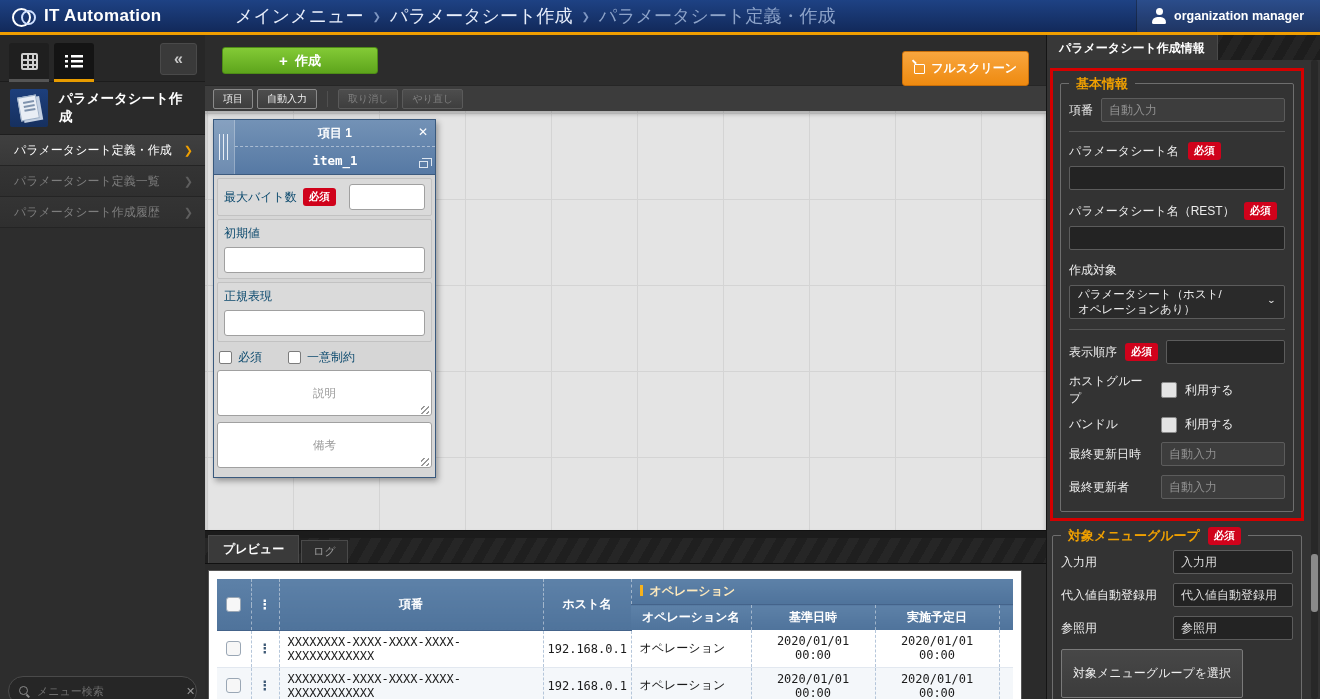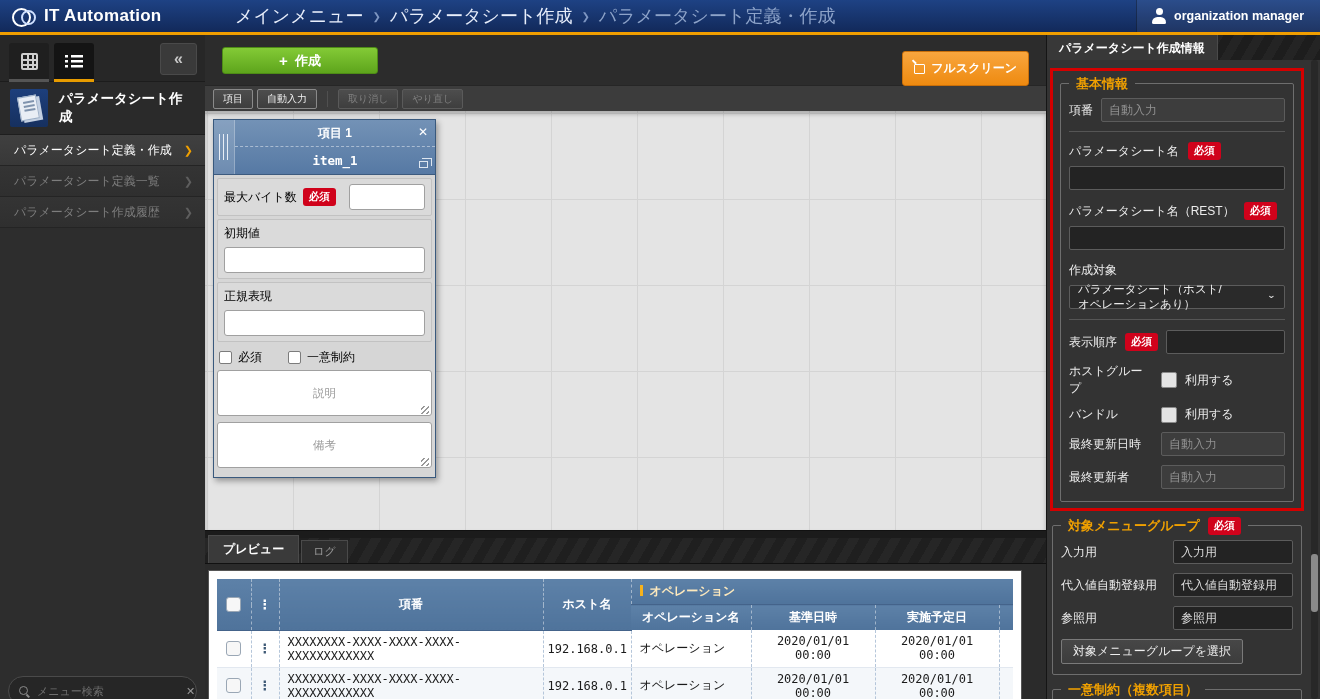--- a/index.html
+++ b/index.html
@@ -93,21 +93,21 @@
   .idialog-close::before { content:"✕"; }
   .idialog-name-row { height:27px; margin-left:21px; display:flex; align-items:center; justify-content:center; font-weight:bold; font-size:12.5px; position:relative; }
   .win-glyph { position:absolute; right:7px; bottom:6px; width:9px; height:7px; border:1.5px solid #dde6f0; }
   .win-glyph::before { content:""; position:absolute; left:2px; top:-4px; width:9px; height:7px; border-top:1.5px solid #dde6f0; border-right:1.5px solid #dde6f0; }
   .idialog-body { padding:3px; }
   .dlg-select { height:28px; background:#fff; border:1px solid #8f8f8f; border-radius:2px; display:flex; align-items:center; justify-content:space-between; padding:0 8px; color:#222; font-size:12px; cursor:pointer; margin-bottom:3px; }
   .chev { font-size:11px; color:#333; font-weight:bold; transform:scaleY(.8); }
   .chev::before { content:"⌄"; position:relative; top:-3px; }
   .dlg-sec { background:#dadada; border:1px solid #c2c2c2; border-radius:2px; padding:5px 6px; margin-bottom:3px; }
   .dlg-row { display:flex; align-items:center; gap:6px; }
-  .dlg-label { color:#000000; font-size:12px; }
+  .dlg-label { color:#0c4a6e; font-size:12px; }
   .badge { background:#d0021b; color:#fff; font-size:10.5px; font-weight:bold; padding:2px 6px; border-radius:3px; white-space:nowrap; }
   .dlg-input { height:26px; background:#fff; border:1px solid #a0a0a0; border-radius:3px; width:100%; font-size:12px; padding:0 6px; font-family:inherit; outline:none; }
   .dlg-input.small { width:76px; margin-left:auto; }
   .dlg-input.mt { margin-top:5px; }
   .cb { appearance:none; -webkit-appearance:none; width:13px; height:13px; background:#fff; border:1px solid #7c7c7c; border-radius:2px; cursor:pointer; flex:none; }
   .dlg-check-row { display:flex; align-items:center; gap:6px; padding:4px 2px; }
   .dlg-check-row .gap { width:14px; }
   .dlg-textarea { width:100%; height:46px; background:#fff; border:1px solid #a0a0a0; border-radius:3px; resize:none; font-family:inherit; font-size:11.5px; text-align:center; padding-top:15px; color:#333; outline:none; position:relative; }
   .dlg-textarea::placeholder { color:#9a9a9a; }
   .ta-wrap { position:relative; margin-bottom:3px; }
@@ -149,24 +149,24 @@
   .redbox .fs-legend { background:#333; }
   .frow { display:flex; align-items:center; gap:8px; margin-bottom:9px; }
   .flabel { color:#ececec; font-size:12px; flex:none; }
   .w84 { width:84px; } .w104 { width:104px; }
   .dinput { flex:1; height:24px; background:#3d3d3d; border:1px solid #5c5c5c; border-radius:2px; color:#ddd; font-size:12px; padding:0 7px; font-family:inherit; outline:none; min-width:0; }
   .dinput::placeholder { color:#919191; }
   .dinput.dark { background:#232323; }
   .dinput.block { width:100%; flex:none; }
   .hr { border-top:1px solid #555; margin:4px 0 10px; }
   .stack-label { display:flex; align-items:center; gap:9px; margin:2px 0 6px; color:#ececec; }
-  .dselect { height:24px; background:#2a2a2a; border:1px solid #5c5c5c; border-radius:2px; color:#f0f0f0; display:flex; align-items:center; justify-content:space-between; padding:0 8px; font-size:11.5px; cursor:pointer; margin-bottom:10px;gap:44px; }
+  .dselect { height:34px; background:#2a2a2a; border:1px solid #5c5c5c; border-radius:2px; color:#f0f0f0; display:flex; align-items:center; justify-content:space-between; padding:0 8px; font-size:11.5px; cursor:pointer; margin-bottom:10px;gap:44px; }
   .dselect .chev { color:#ddd; }
   .cb-dark { appearance:none; -webkit-appearance:none; width:16px; height:16px; background:#e4e4e4; border:1px solid #8a8a8a; border-radius:2px; cursor:pointer; flex:none; }
-  .pbtn { background:linear-gradient(#474747,#3c3c3c); border:1px solid #7a7a7a; border-radius:2px; color:#eee; font-size:12px; padding:3px 11px; cursor:pointer; font-family:inherit; }
+  .pbtn { background:linear-gradient(#474747,#3c3c3c); border:1px solid #7a7a7a; border-radius:2px; color:#eee; font-size:12px; padding:15px 11px; cursor:pointer; font-family:inherit; }
   .rscroll { position:absolute; top:0; right:2px; width:7px; bottom:0; background:#282828; border-radius:3px; }
   .rthumb { position:absolute; top:494px; height:58px; width:7px; background:#8a8a8a; border-radius:3px; cursor:grab; }
 </style>
 </head>
 <body>
 
 <div class="app">
 
   <header class="header">
     <div class="logo">

